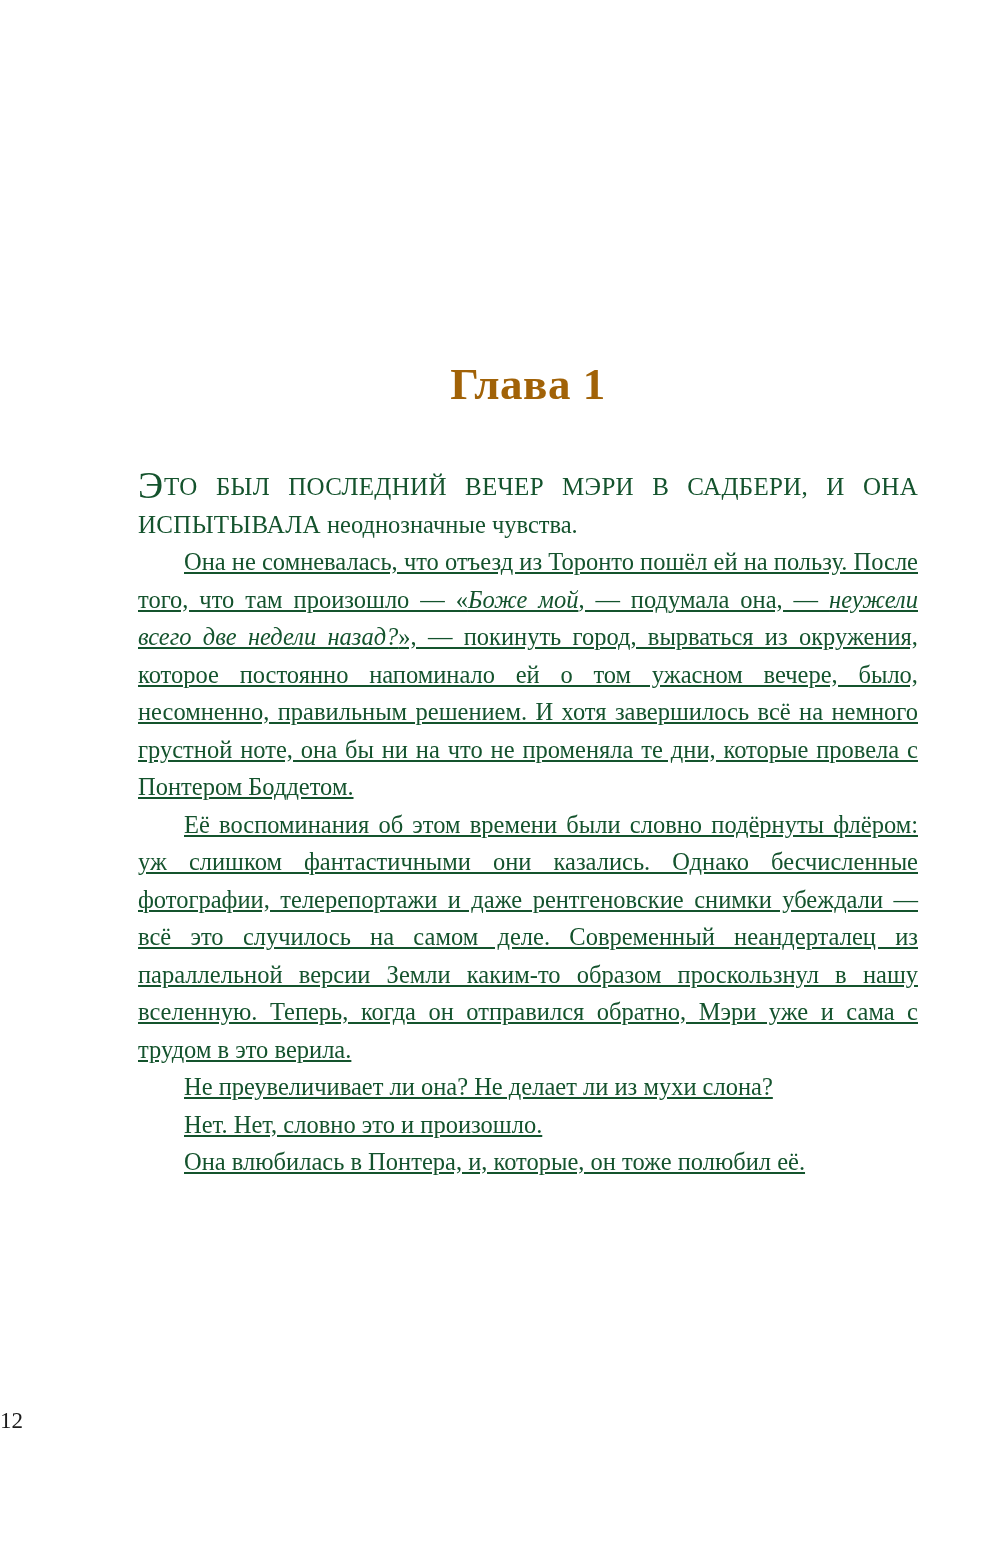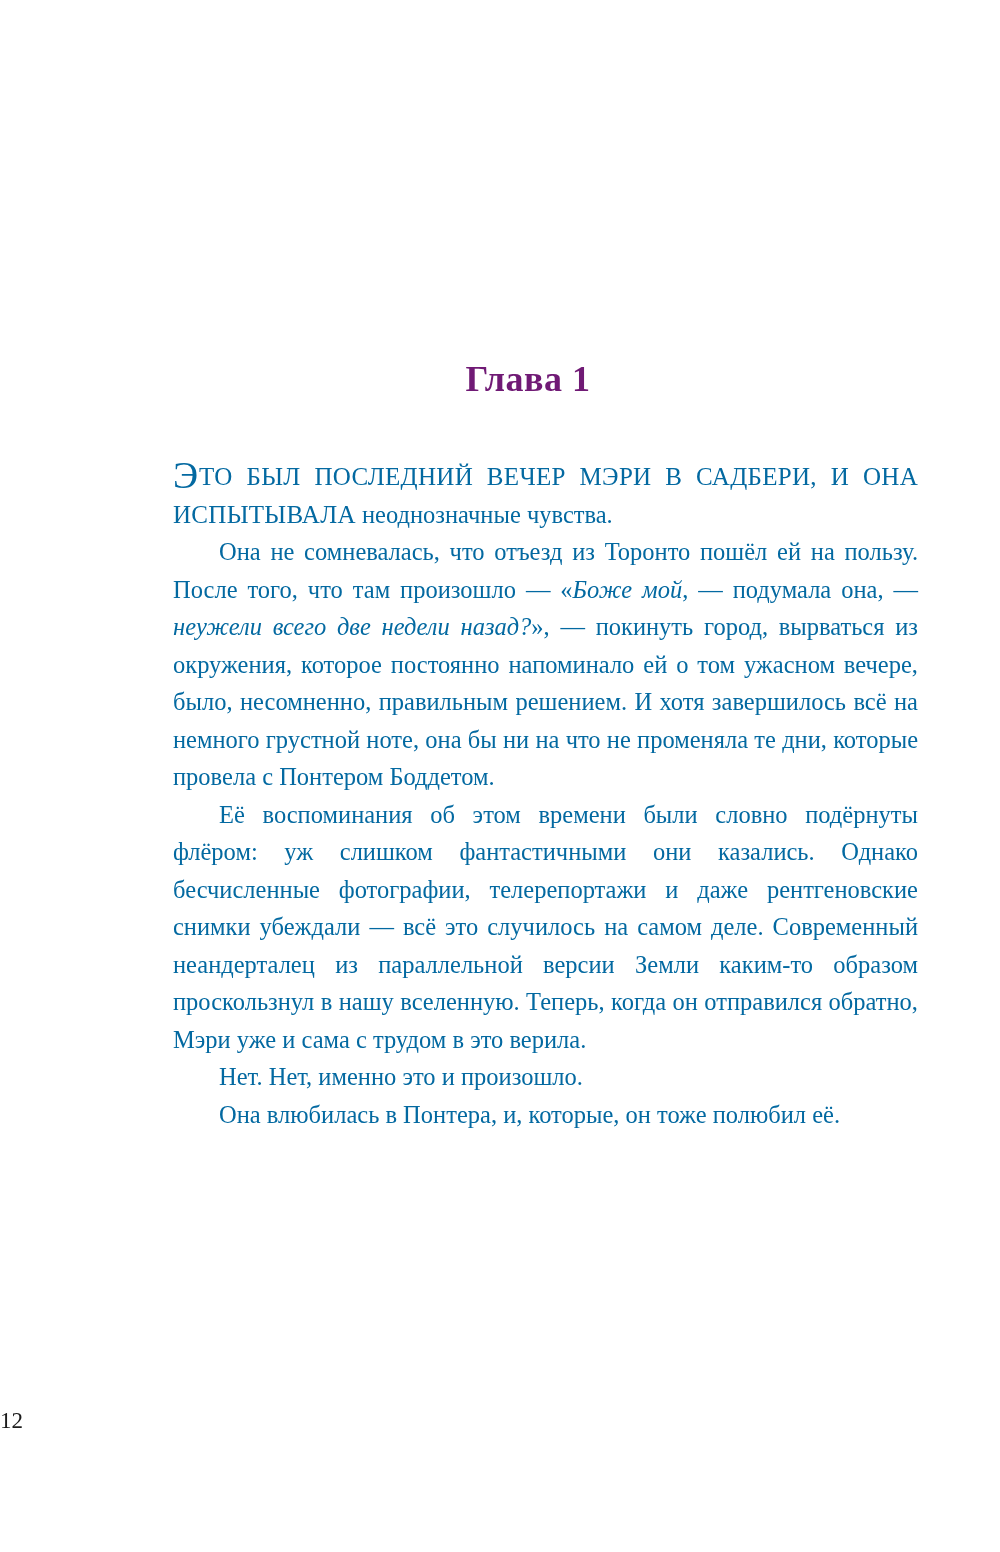--- a/index.html
+++ b/index.html
@@ -23,42 +23,42 @@
     height: 1552px;
     background: #ffffff;
   }
   .content {
     position: absolute;
     left: 138px;
     top: 0;
     width: 780px;
   }
   .chapter-title {
-    font-size: 36px;
+    font-size: 45px;
     font-weight: bold;
     text-align: center;
     letter-spacing: 0.5px;
     margin: 0;
     padding-top: 358px;
-    color: #701a75;
+    color: #a16207;
   }
   .body-text {
     margin-top: 58px;
     font-size: 24.5px;
     line-height: 37.5px;
     text-align: justify;
     text-justify: inter-word;
-    color: #0369a1;
-    margin-left: 35px;
+    color: #14532d;
   }
   p {
     margin: 0;
   }
   p.indent {
     text-indent: 46px;
+    text-decoration: underline;
   }
   .dropcap {
     font-size: 38px;
     line-height: 0.9;
     vertical-align: -3px;
     padding-right: 1px;
   }
   .smallcaps {
     font-variant: small-caps;
     letter-spacing: 0.3px;
@@ -87,22 +87,23 @@
 
     <div class="body-text">
 
       <p><span class="dropcap">Э</span><span class="smallcaps">ТО БЫЛ ПОСЛЕДНИЙ ВЕЧЕР МЭРИ В САДБЕРИ, И ОНА ИСПЫТЫВАЛА</span><span> неоднозначные чувства.</span></p>
 
       <p class="indent"><span>Она не сомневалась, что отъезд из Торонто пошёл ей на пользу. После того, что там произошло — «</span><span class="ital">Боже мой</span><span>, — подумала она, — </span><span class="ital">неужели всего две недели назад?</span><span>», — покинуть город, вырваться из окружения, которое постоянно напоминало ей о том ужасном вечере, было, несомненно, правильным решением. И хотя завершилось всё на немного грустной ноте, она бы ни на что не променяла те дни, которые провела с Понтером Боддетом.</span></p>
 
       <p class="indent"><span>Её воспоминания об этом времени были словно подёрнуты флёром: уж слишком фантастичными они казались. Однако бесчисленные фотографии, телерепортажи и даже рентгеновские снимки убеждали — всё это случилось на самом деле. Современный неандерталец из параллельной версии Земли каким-то образом проскользнул в нашу вселенную. Теперь, когда он отправился обратно, Мэри уже и сама с трудом в это верила.</span></p>
 
 
+      <p class="indent"><span>Не преувеличивает ли она? Не делает ли из мухи слона?</span></p>
 
-      <p class="indent"><span>Нет. Нет, именно это и произошло.</span></p>
+      <p class="indent"><span>Нет. Нет, словно это и произошло.</span></p>
 
       <p class="indent"><span>Она влюбилась в Понтера, и, которые, он тоже полюбил её.</span></p>
 
 
     </div>
   </div>
 
   <div class="folio">12</div>
 </div>
 

